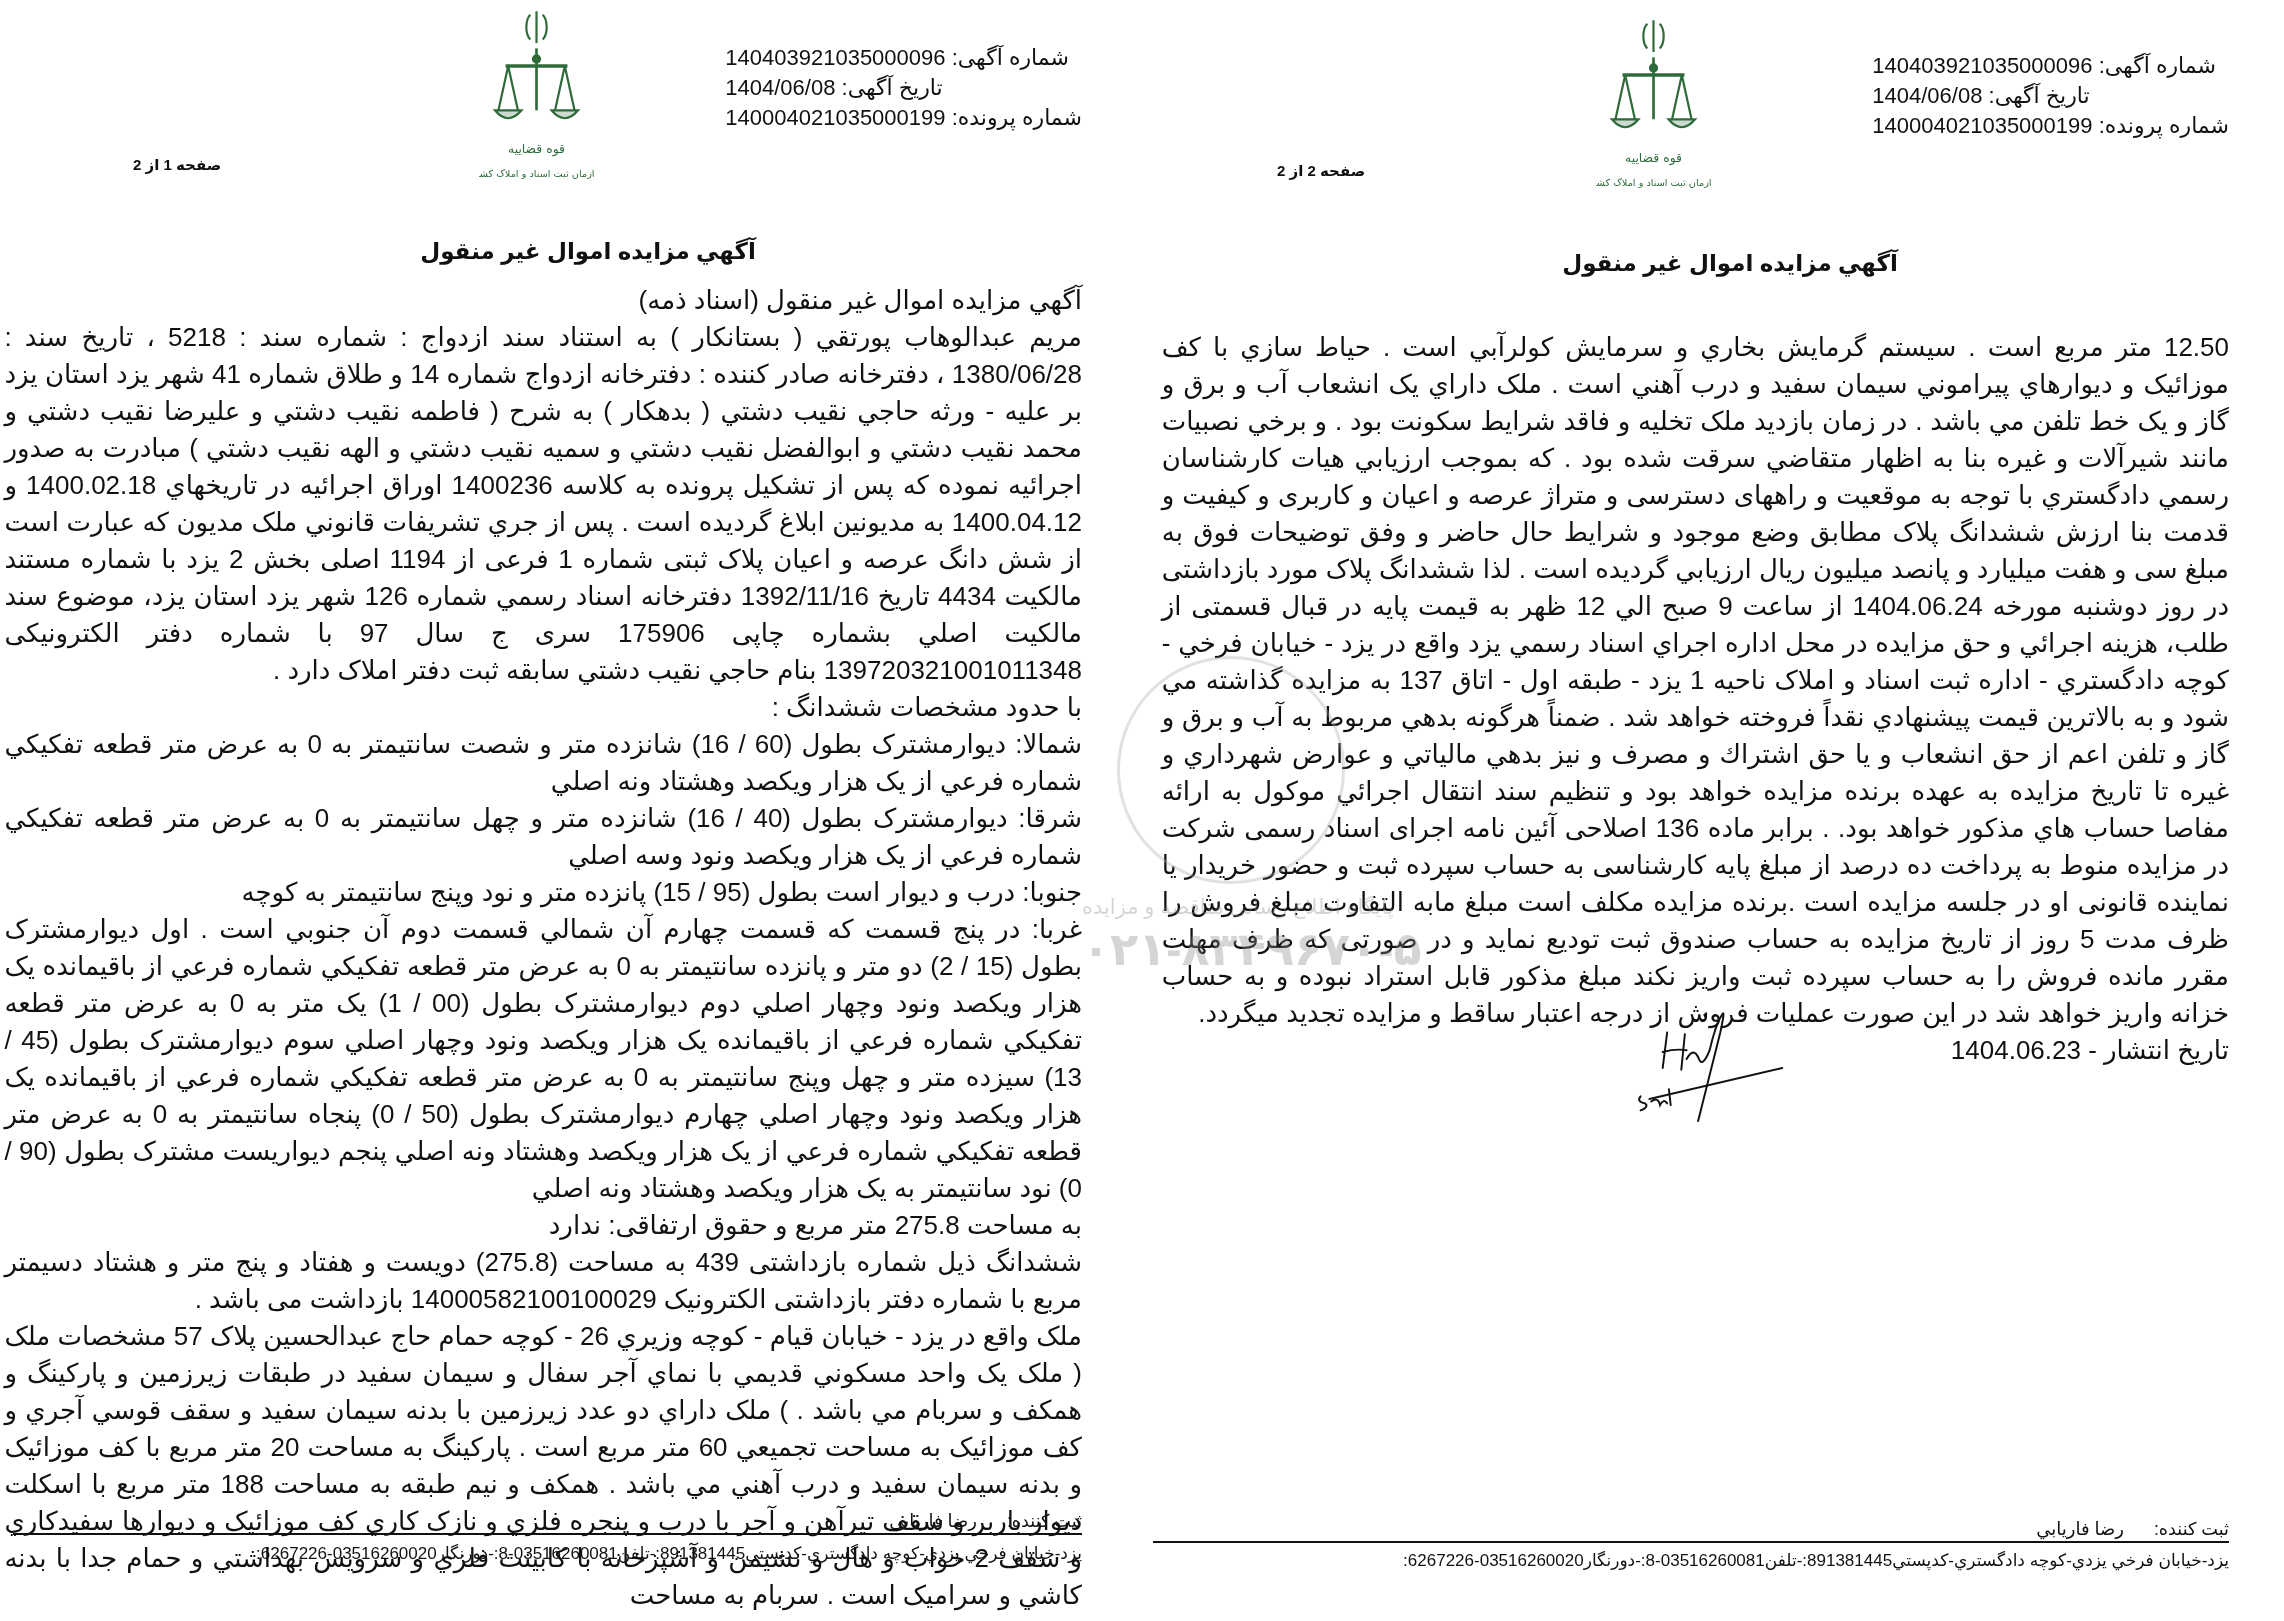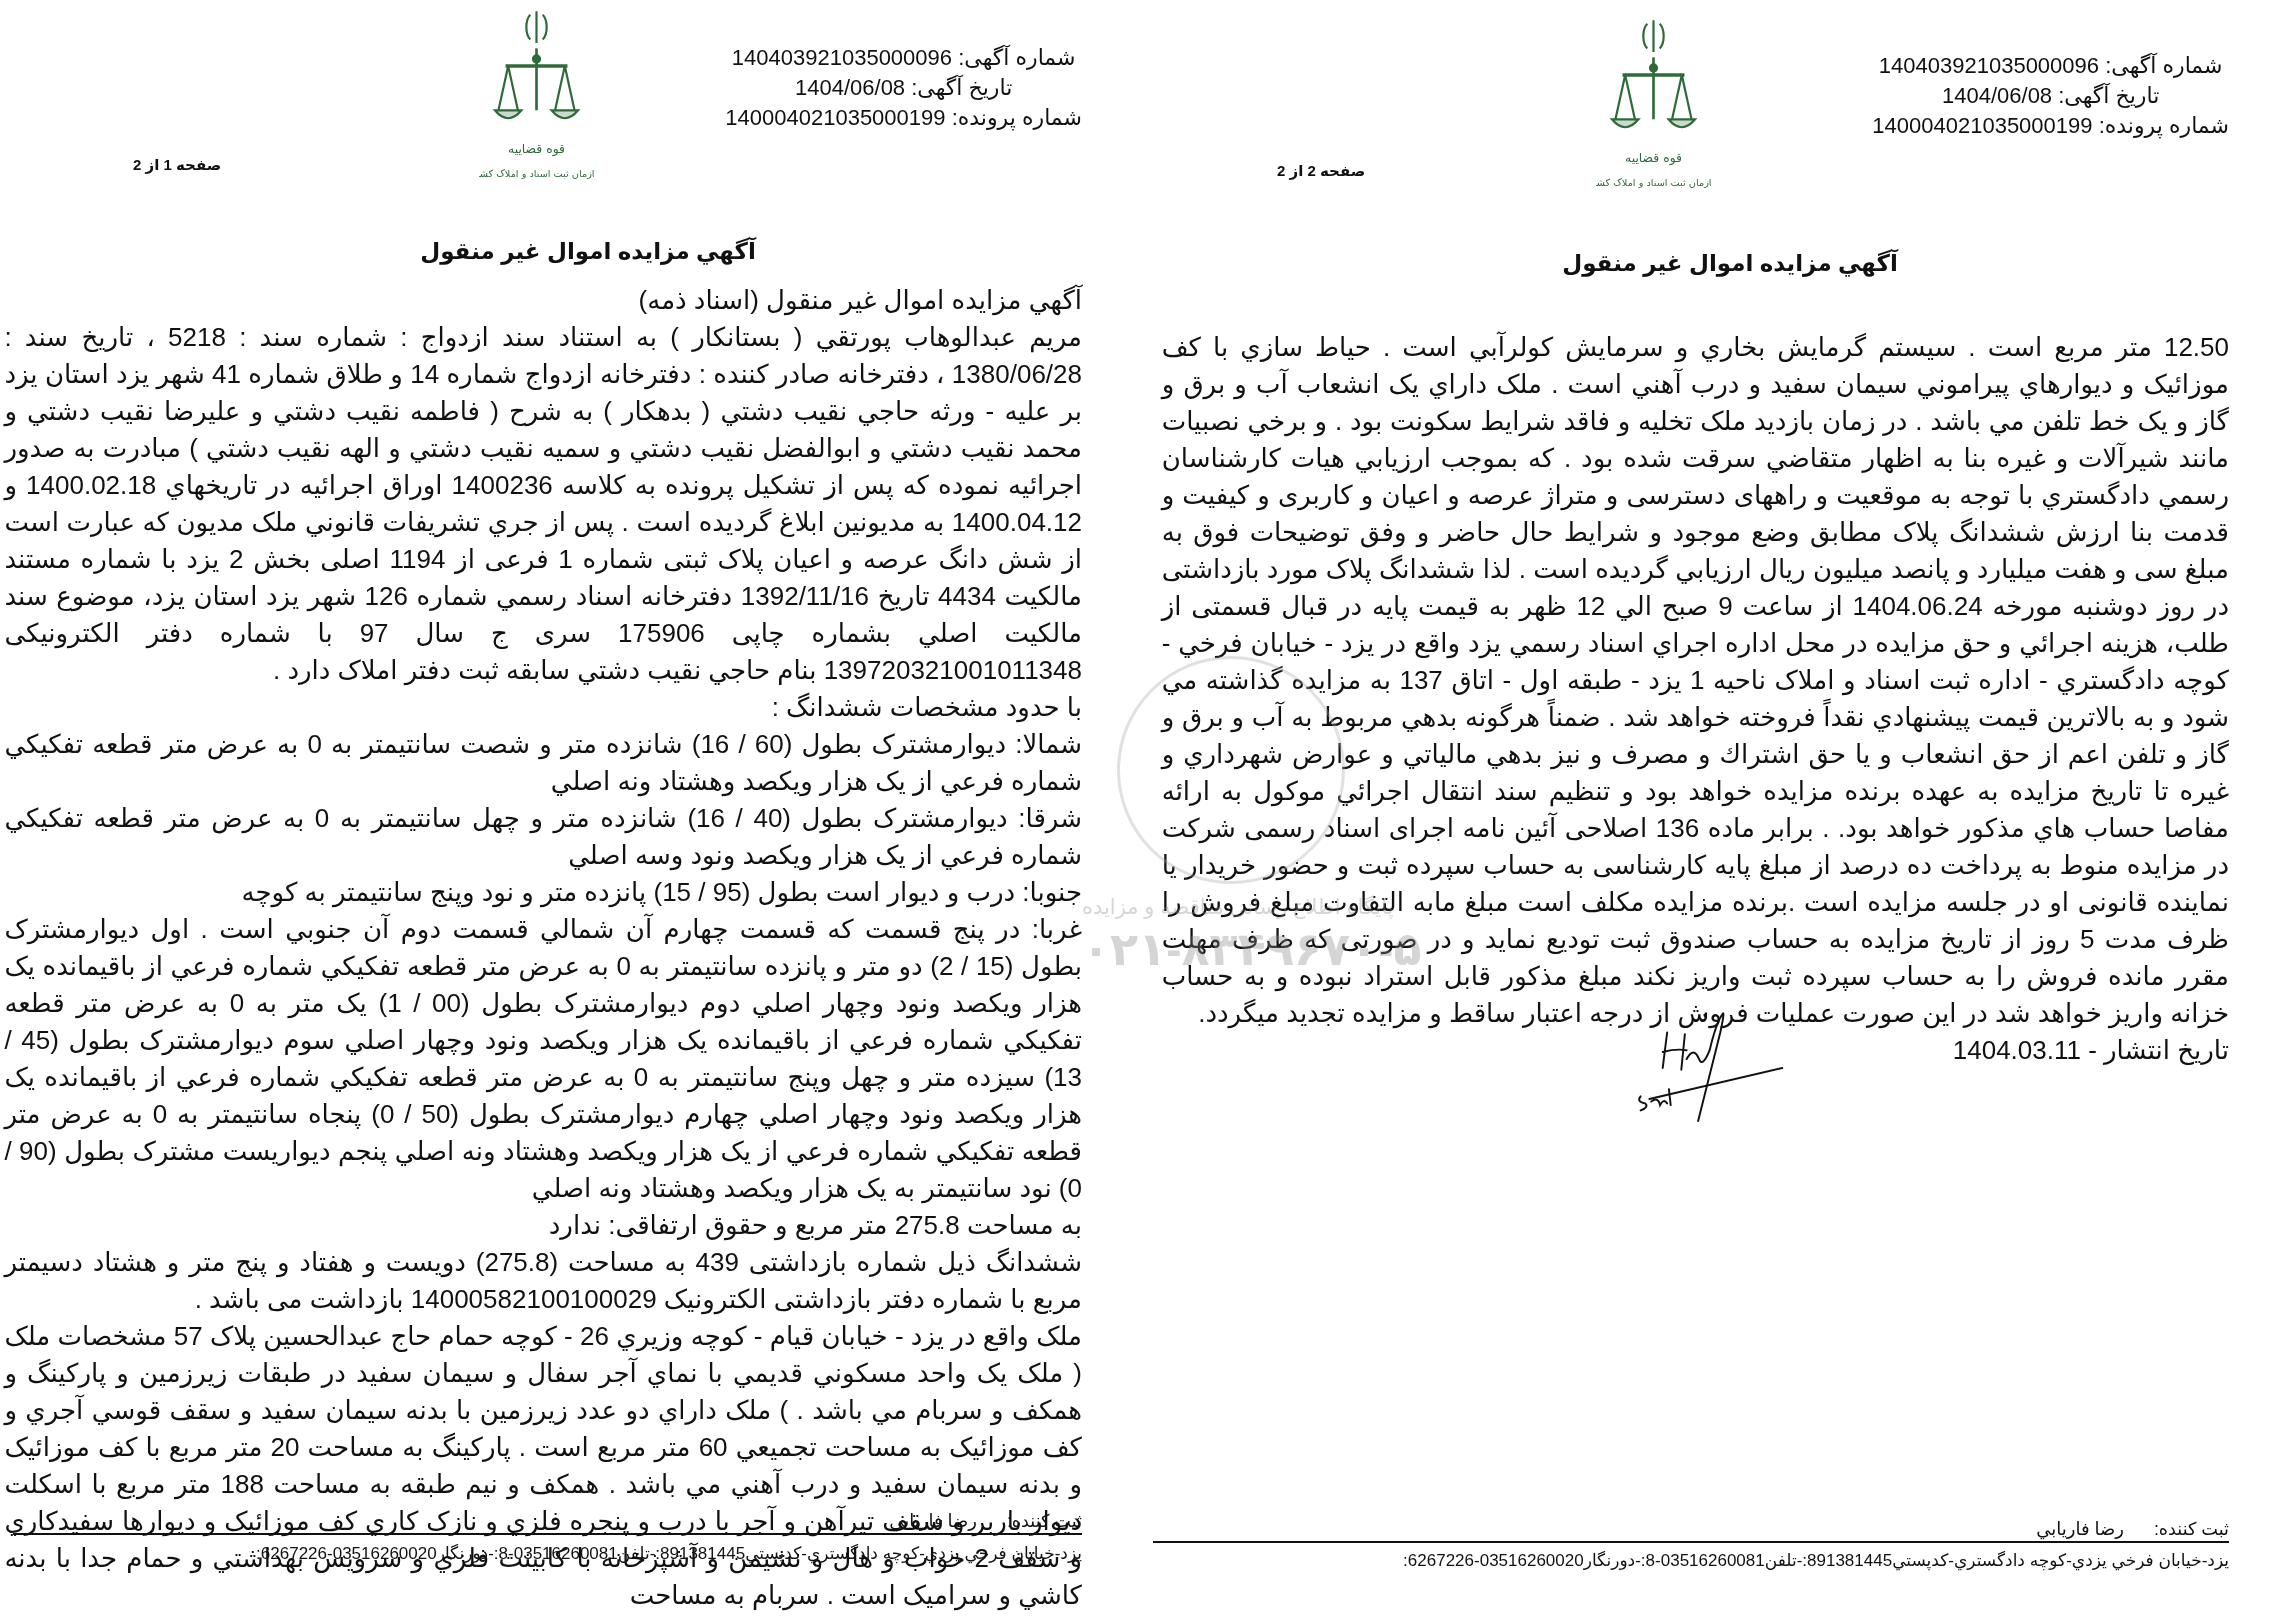--- a/index.html
+++ b/index.html
@@ -1,20 +1,20 @@
 <!DOCTYPE html>
 <html style="font-size:14px"><head>
 <meta charset="utf-8">
 <style>
   html, body { margin:0; padding:0; background:#ffffff; }
   body { width:2284px; height:1622px; position:relative; overflow:hidden; font-family:"Liberation Sans", "DejaVu Sans", sans-serif; color:#111; }
   .page { position:absolute; top:0; height:1622px; }
   .page-left { left:0; width:1144px; }
   .page-right { left:1144px; width:1140px; }
-  .meta { position:absolute; direction:rtl; text-align:center; font-size:22px; line-height:30px; }
+  .meta { position:absolute; direction:rtl; text-align:left; font-size:22px; line-height:30px; }
   .meta div { white-space:nowrap; }
   .page-left .meta { right:62px; top:43px; }
   .page-right .meta { right:55px; top:51px; }
   .pageno { position:absolute; font-size:15px; direction:rtl; font-weight:bold; }
   .page-left .pageno { left:133px; top:156px; }
   .page-right .pageno { left:133px; top:162px; }
   .emblem { position:absolute; width:115px; height:186px; }
   .page-left .emblem { left:479px; top:4.4px; }
   .page-right .emblem { left:452px; top:13.3px; }
   .title { position:absolute; direction:rtl; text-align:center; font-weight:bold; font-size:23px;padding-left:32px; }
@@ -114,21 +114,21 @@
       <text x="65" y="195" text-anchor="middle" font-size="11" fill="#2f6b3a" font-family="DejaVu Sans, sans-serif">سازمان ثبت اسناد و املاک کشور</text>
     </svg>
   </div>
 
   <div class="pageno">صفحه 2 از 2</div>
 
   <div class="title">آگهي مزايده اموال غير منقول</div>
 
   <div class="body-text">
     <p>12.50 متر مربع است . سيستم گرمايش بخاري و سرمايش کولرآبي است . حياط سازي با کف موزائيک و ديوارهاي پيراموني سيمان سفيد و درب آهني است . ملک داراي يک انشعاب آب و برق و گاز و يک خط تلفن مي باشد . در زمان بازديد ملک تخليه و فاقد شرايط سکونت بود . و برخي نصبيات مانند شيرآلات و غيره بنا به اظهار متقاضي سرقت شده بود . که بموجب ارزيابي هيات کارشناسان رسمي دادگستري با توجه به موقعيت و راههای دسترسی و متراژ عرصه و اعيان و کاربری و کيفيت و قدمت بنا ارزش ششدانگ پلاک مطابق وضع موجود و شرايط حال حاضر و وفق توضيحات فوق به مبلغ سی و هفت ميليارد و پانصد ميليون ريال ارزيابي گرديده است . لذا ششدانگ پلاک مورد بازداشتی در روز دوشنبه مورخه 1404.06.24 از ساعت 9 صبح الي 12 ظهر به قيمت پايه در قبال قسمتی از طلب، هزينه اجرائي و حق مزايده در محل اداره اجراي اسناد رسمي يزد واقع در يزد - خيابان فرخي - کوچه دادگستري - اداره ثبت اسناد و املاک ناحيه 1 يزد - طبقه اول - اتاق 137 به مزايده گذاشته مي شود و به بالاترين قيمت پيشنهادي نقداً فروخته خواهد شد . ضمناً هرگونه بدهي مربوط به آب و برق و گاز و تلفن اعم از حق انشعاب و يا حق اشتراك و مصرف و نيز بدهي مالياتي و عوارض شهرداري و غيره تا تاريخ مزايده به عهده برنده مزايده خواهد بود و تنظيم سند انتقال اجرائي موکول به ارائه مفاصا حساب هاي مذکور خواهد بود. . برابر ماده 136 اصلاحی آئين نامه اجرای اسناد رسمی شرکت در مزايده منوط به پرداخت ده درصد از مبلغ پايه کارشناسی به حساب سپرده ثبت و حضور خريدار يا نماينده قانونی او در جلسه مزايده است .برنده مزايده مکلف است مبلغ مابه التفاوت مبلغ فروش را ظرف مدت 5 روز از تاريخ مزايده به حساب صندوق ثبت توديع نمايد و در صورتی که ظرف مهلت مقرر مانده فروش را به حساب سپرده ثبت واريز نکند مبلغ مذکور قابل استراد نبوده و به حساب خزانه واريز خواهد شد در اين صورت عمليات فروش از درجه اعتبار ساقط و مزايده تجديد ميگردد.</p>
-    <p>تاريخ انتشار - 1404.03.11</p>
+    <p>تاريخ انتشار - 1404.06.23</p>
   </div>
 
   <div class="signature">
     <svg width="186" height="133" viewBox="0 0 210 150">
       <g fill="none" stroke="#111" stroke-width="2.2" stroke-linecap="round">
         <path d="M60 40 L55 80 M55 62 Q70 58 82 60 M80 42 L76 82"></path>
         <path d="M82 70 Q90 55 96 70 Q100 80 108 60 Q115 30 122 20 Q126 12 120 40 L95 140"></path>
         <path d="M102 20 L103 22"></path>
         <path d="M40 115 L190 80"></path>
         <path d="M30 112 Q25 118 35 120 Q40 124 30 128 M42 118 Q50 112 52 122 Q56 114 60 120 M62 104 L64 122"></path>

